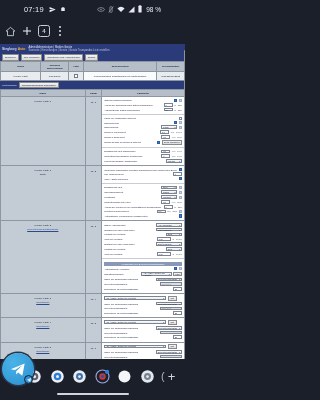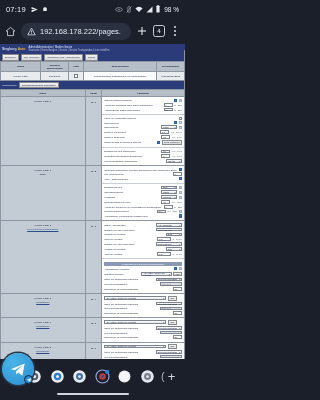--- a/index.html
+++ b/index.html
@@ -8,21 +8,21 @@
     font-family:"Liberation Sans", sans-serif;
     background:#1b1f2a;
     position:relative;
   }
 
   
   .statusbar {
     height:18px; width:185px;
     background:#1b1f2a;
     display:flex; align-items:center;
-    padding:0 6px;
+    padding:0 24px;
     color:#e8eaf0;
   }
   .sb-clock { font-size:7.5px; letter-spacing:.2px; }
   .sb-left-icons { display:flex; align-items:center; gap:4px; margin-left:5px; }
   .sb-spacer { flex:1; }
   .sb-right-icons { display:flex; align-items:center; gap:3px; }
   .sb-batt-text { font-size:6.5px; margin-left:1px; }
   svg { display:block; }
 
   
@@ -269,30 +269,20 @@
     <span class="sb-batt-text">98 %</span>
   </span>
 </div>
 
 <div class="urlbar">
   <span class="icon-btn">
     <svg width="11" height="11" viewBox="0 0 24 24">
         <path d="M12 3L2.5 11h3v10h13V11h3z" fill="none" stroke="#dfe3ec" stroke-width="1.7" stroke-linejoin="round"></path>
       </svg>
   </span>
-  <div class="url-pill">
-    <span>
-      <svg width="9" height="9" viewBox="0 0 24 24">
-          <path d="M12 3l10 18H2z" fill="none" stroke="#e8eaf0" stroke-width="2" stroke-linejoin="round"></path>
-          <rect x="11" y="9" width="2" height="6" fill="#e8eaf0"></rect>
-          <rect x="11" y="16.5" width="2" height="2" fill="#e8eaf0"></rect>
-        </svg>
-    </span>
-    <span class="url-text">192.168.178.222/pages.</span>
-  </div>
   <span class="icon-btn">
     <svg width="12" height="12" viewBox="0 0 24 24">
         <line x1="12" y1="4" x2="12" y2="20" stroke="#dfe3ec" stroke-width="2.2"></line>
         <line x1="4" y1="12" x2="20" y2="12" stroke="#dfe3ec" stroke-width="2.2"></line>
       </svg>
   </span>
   <span class="tabcount">4</span>
   <span class="icon-btn">
     <svg width="10" height="12" viewBox="0 0 6 18">
         <circle cx="3" cy="3" r="1.5" fill="#dfe3ec"></circle>

